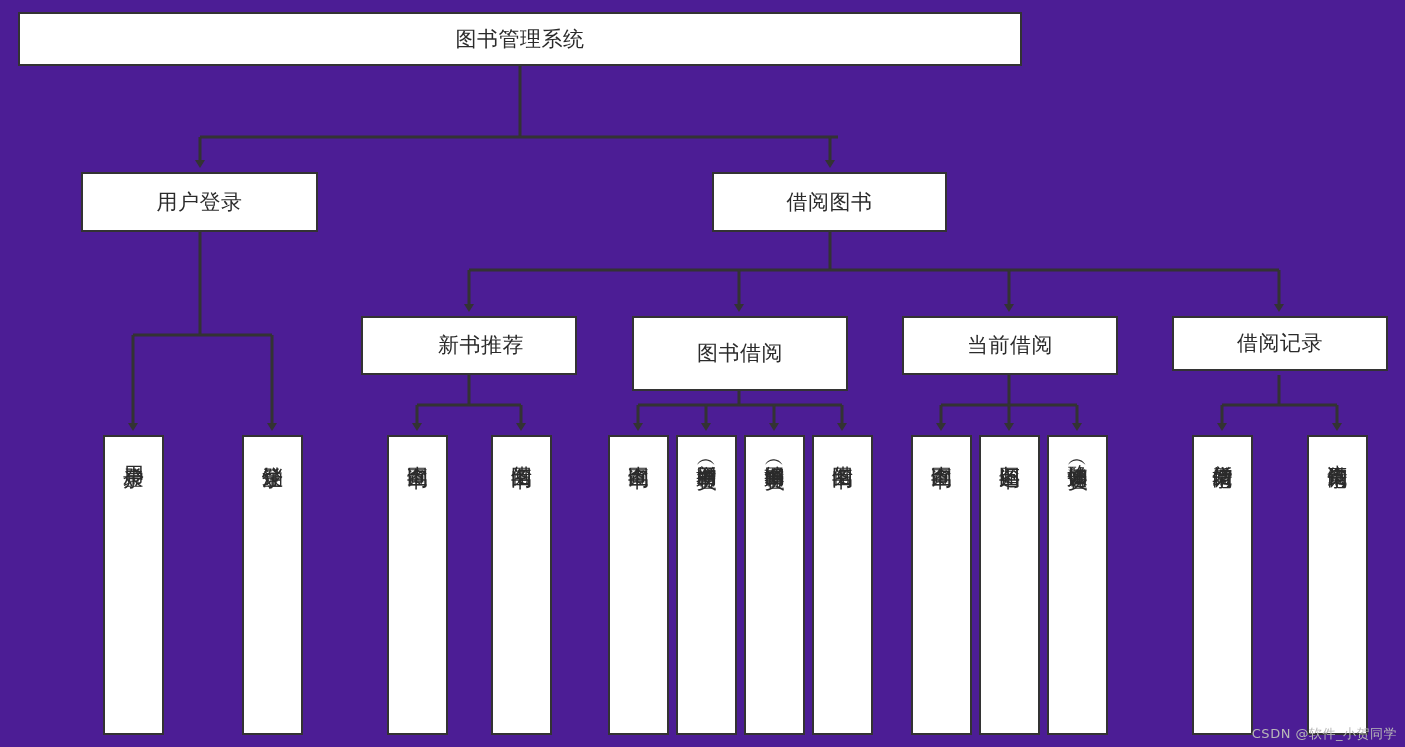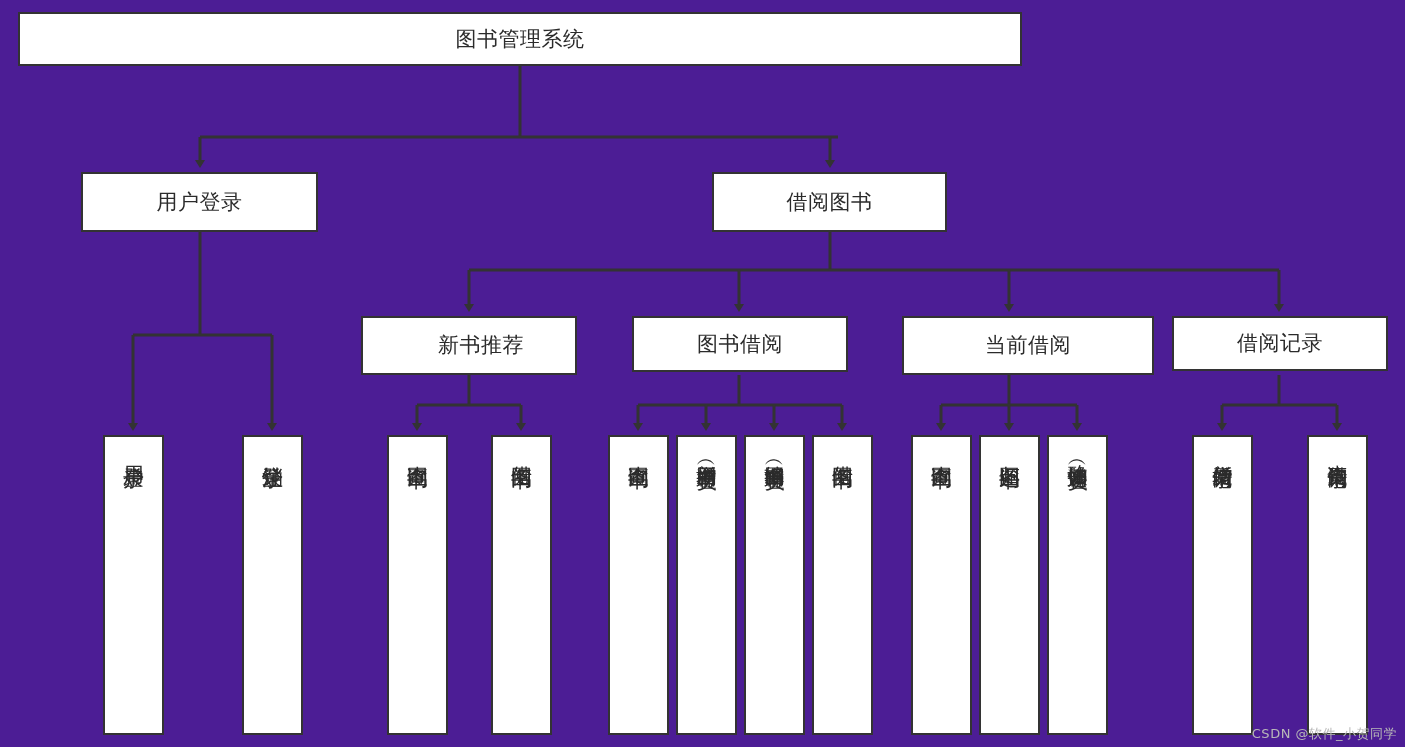--- a/index.html
+++ b/index.html
@@ -133,24 +133,24 @@
   <div class="node horiz" style="left:81px; top:172px; width:237px; height:60px;">
     <span class="node-label">用户登录</span>
   </div>
   <div class="node horiz" style="left:712px; top:172px; width:235px; height:60px;">
     <span class="node-label">借阅图书</span>
   </div>
 
   <div class="node horiz" style="left:361px; top:316px; width:216px; height:59px;padding-left:24px;">
     <span class="node-label">新书推荐</span>
   </div>
-  <div class="node horiz" style="left:632px; top:316px; width:216px; height:56px;">
+  <div class="node horiz" style="left:632px; top:316px; width:216px; height:75px;">
     <span class="node-label">图书借阅</span>
   </div>
-  <div class="node horiz" style="left:902px; top:316px; width:252px; height:59px;">
+  <div class="node horiz" style="left:902px; top:316px; width:216px; height:59px;">
     <span class="node-label">当前借阅</span>
   </div>
   <div class="node horiz" style="left:1172px; top:316px; width:216px; height:55px;">
     <span class="node-label">借阅记录</span>
   </div>
 
   <div class="node vert" style="left:103px; top:435px; width:61px; height:300px;">
     <span class="node-label">用户登录</span>
   </div>
   <div class="node vert" style="left:242px; top:435px; width:61px; height:300px;">

